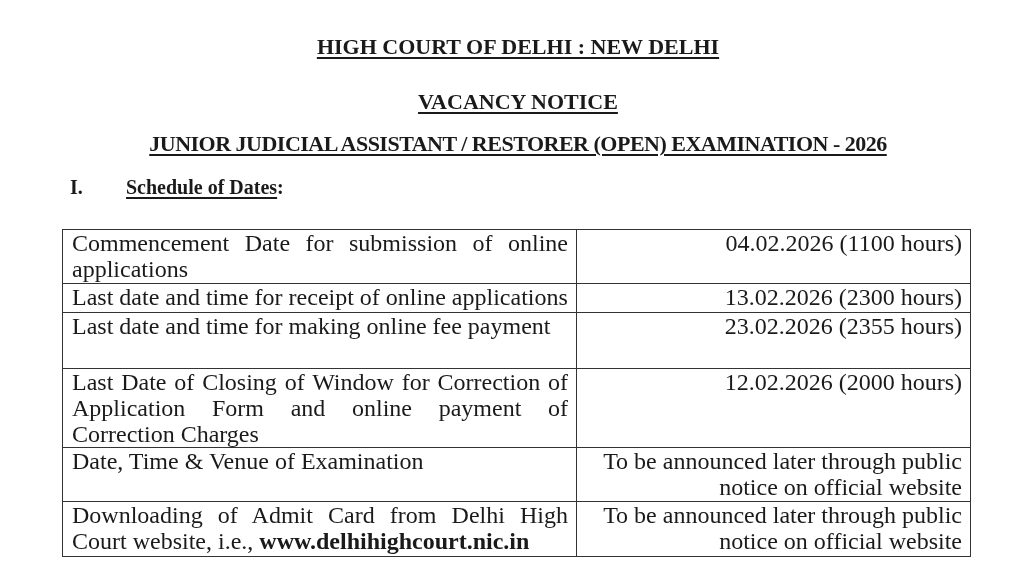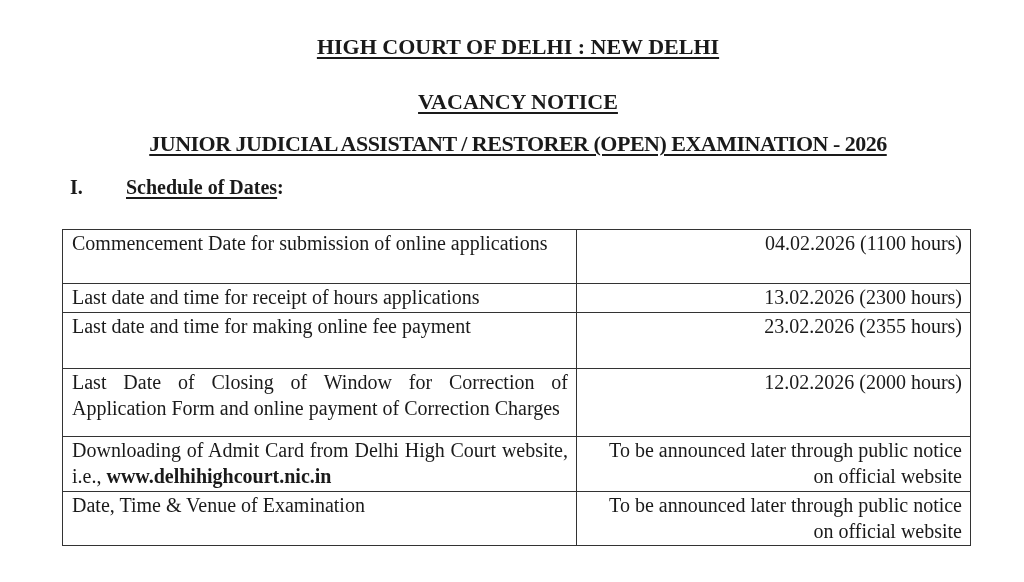--- a/index.html
+++ b/index.html
@@ -15,21 +15,21 @@
   #t1 { top: 34px; }
   #t2 { top: 89px; }
   #t3 { top: 131px; font-size: 22px; letter-spacing: -0.5px; }
   .section {
     position: absolute; top: 176px; left: 70px; font-weight: bold; font-size: 20px;
   }
   .section .num { display: inline-block; width: 56px; }
   .section .heading { text-decoration: underline; text-underline-offset: 3px; }
   table.sched {
     position: absolute; left: 62px; top: 229px; width: 909px;
-    border-collapse: collapse; font-size: 20px; line-height: 26px;
+    border-collapse: collapse; font-size: 24px; line-height: 26px;
   }
   table.sched td {
     border: 1.5px solid #333; vertical-align: top; padding: 0 8px 0 9px;
   }
   td.c1 { width: 496px; text-align: justify; text-align-last: left; }
   td.c2 { text-align: right; }
   .b { font-weight: bold; }
 </style>
 </head>
 <body>
@@ -42,33 +42,33 @@
   <span class="num">I.</span><span class="heading">Schedule of Dates</span><span>:</span>
 </div>
 
 <table class="sched">
   <tbody>
       <tr style="height:54px">
     <td class="c1">Commencement Date for submission of online applications</td>
     <td class="c2">04.02.2026 (1100 hours)</td>
   </tr>
   <tr style="height:29px">
-    <td class="c1">Last date and time for receipt of hours applications</td>
+    <td class="c1">Last date and time for receipt of online applications</td>
     <td class="c2">13.02.2026 (2300 hours)</td>
   </tr>
   <tr style="height:56px">
     <td class="c1">Last date and time for making online fee payment</td>
     <td class="c2">23.02.2026 (2355 hours)</td>
   </tr>
   <tr style="height:68px">
     <td class="c1">Last Date of Closing of Window for Correction of Application Form and online payment of Correction Charges</td>
     <td class="c2">12.02.2026 (2000 hours)</td>
   </tr>
+  <tr style="height:54px">
+    <td class="c1">Date, Time &amp; Venue of Examination</td>
+    <td class="c2">To be announced later through public notice on official website</td>
+  </tr>
   <tr style="height:55px">
     <td class="c1"><span>Downloading of Admit Card from Delhi High Court website, i.e., </span><span class="b">www.delhihighcourt.nic.in</span></td>
-    <td class="c2">To be announced later through public notice on official website</td>
-  </tr>
-  <tr style="height:54px">
-    <td class="c1">Date, Time &amp; Venue of Examination</td>
     <td class="c2">To be announced later through public notice on official website</td>
   </tr>
 </tbody>
   </table>
 
 </body></html>

